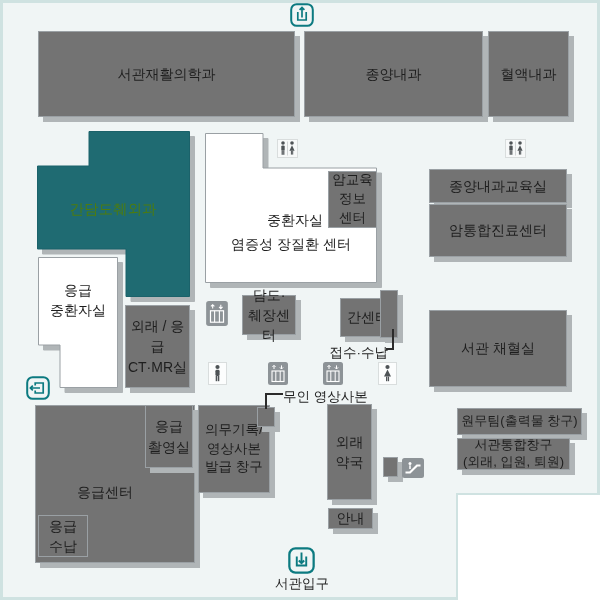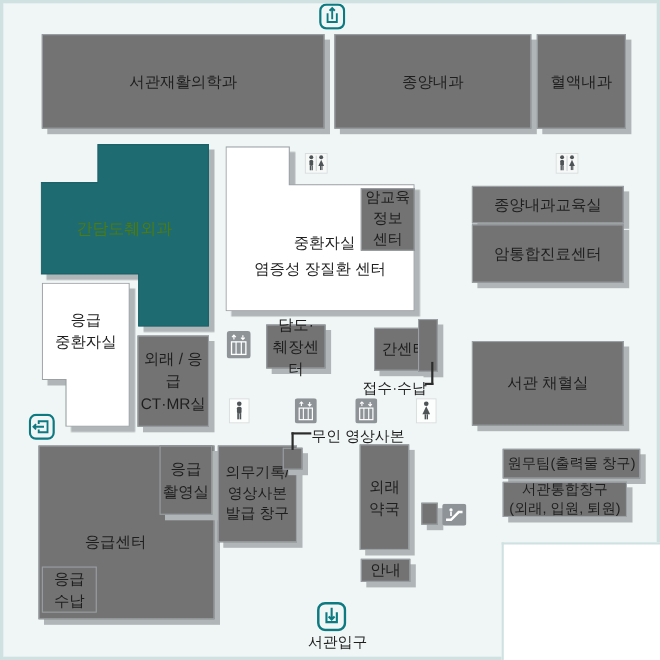--- a/index.html
+++ b/index.html
@@ -134,21 +134,21 @@
     <div>응급</div>
     <div>중환자실</div>
   </div>
 
   <div class="map-label fs135" style="left:322px;top:344px;width:66px;text-align:right;">접수·수납</div>
   <div class="conn conn-reception"></div>
 
   <div class="map-label fs135" style="left:283px;top:388px;width:110px;text-align:left;">무인 영상사본</div>
   <div class="conn conn-kiosk"></div>
 
-  <div class="map-label fs135" style="left:270px;top:575px;width:64px;text-align:right;">서관입구</div>
+  <div class="map-label fs135" style="left:270px;top:575px;width:64px;">서관입구</div>
 
   <div class="icon" style="left:290px;top:3px;width:24px;height:24px">
     <svg width="24" height="24" viewBox="0 0 24 24" fill="none" stroke="#0c7a80">
       <rect x="1.2" y="1.2" width="21.6" height="21.6" rx="5.5" stroke-width="2"></rect>
       <path d="M7.8,9 V17 H16.2 V9" stroke-width="1.7"></path>
       <path d="M12,14.5 V4.8 M9.6,6.8 L12,4.4 L14.4,6.8" stroke-width="1.7"></path>
     </svg>
   </div>
   <div class="icon" style="left:26px;top:376px;width:24px;height:24px">
     <svg width="24" height="24" viewBox="0 0 24 24" fill="none" stroke="#0c7a80">

